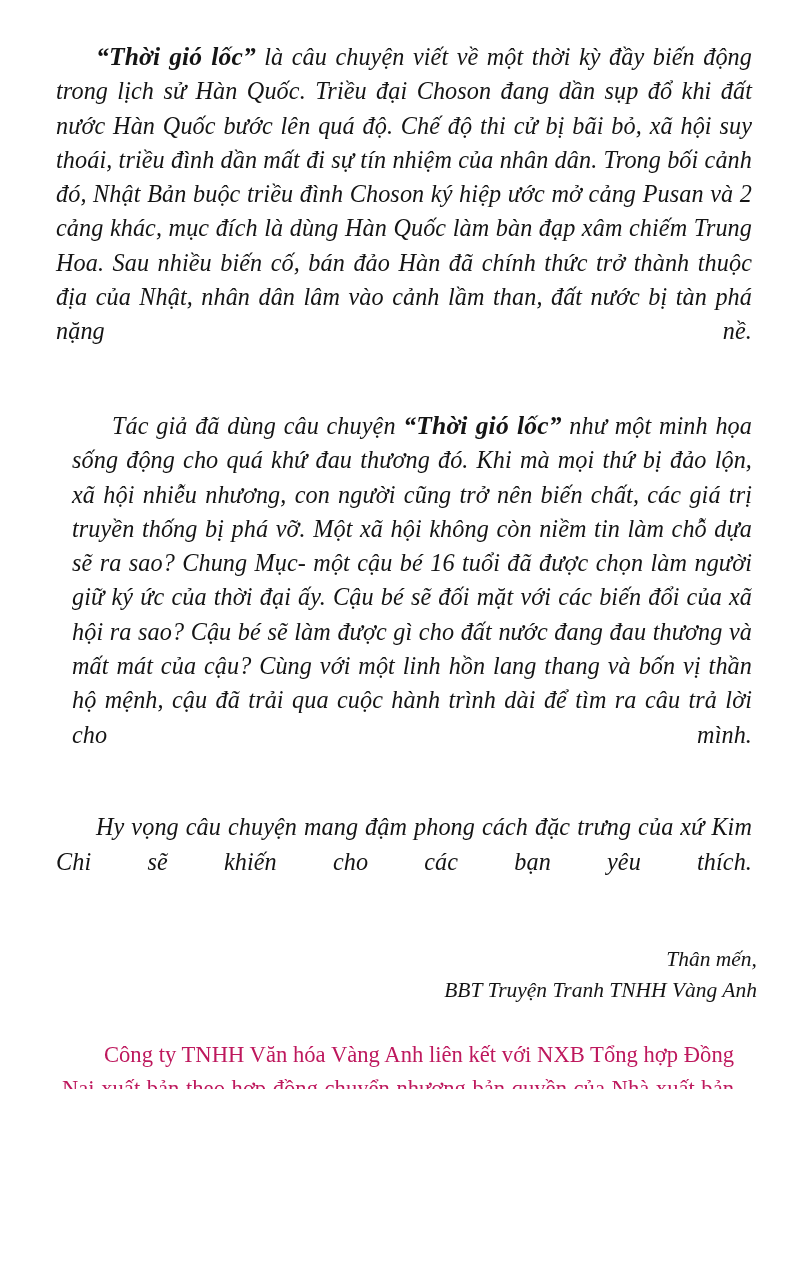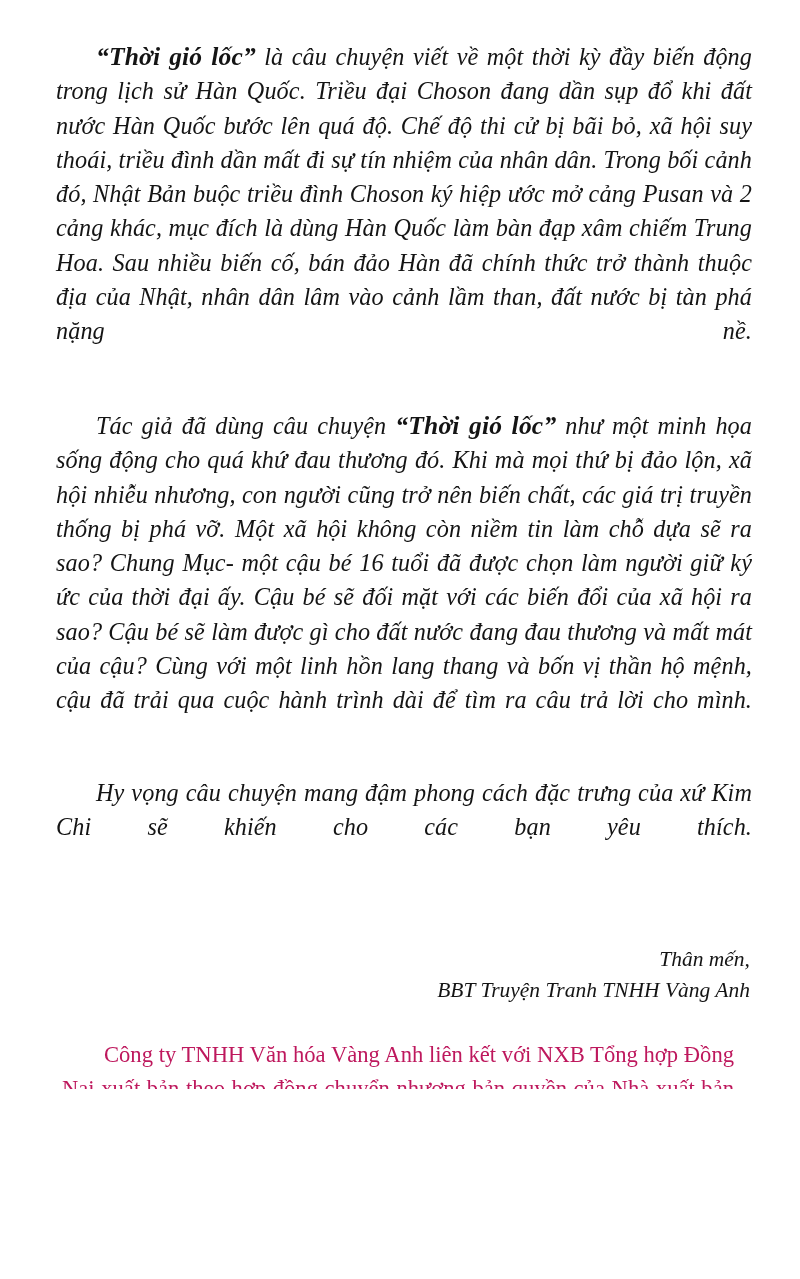--- a/index.html
+++ b/index.html
@@ -37,41 +37,41 @@
     text-align: justify;
     text-justify: inter-word;
     text-indent: 40px;
     margin: 0 0 24px 0;
     letter-spacing: 0.1px;
     color: #141414;
     -webkit-font-smoothing: antialiased;
   }
   .para:last-of-type { margin-bottom: 0; }
 
-  .para.p2 { margin-top: 26px; }
+  .para.p2 { margin-top: 26px; margin-left: 16px; }
   .para.p3 { margin-top: 24px; }
 
   
   .para.justify-last::after {
     content: "";
     display: inline-block;
     width: 100%;
   }
 
   .title-inline {
     font-weight: bold;
     font-style: italic;
     font-size: 25.5px;
     letter-spacing: 0.2px;
   }
 
   
   .signature {
     position: absolute;
-    right: 50px;
+    right: 43px;
     top: 944px;
     text-align: right;
     font-style: italic;
     font-size: 21.5px;
     line-height: 31px;
     color: #141414;
   }
   .signature .sig-line { display: block; white-space: nowrap; }
 
   

